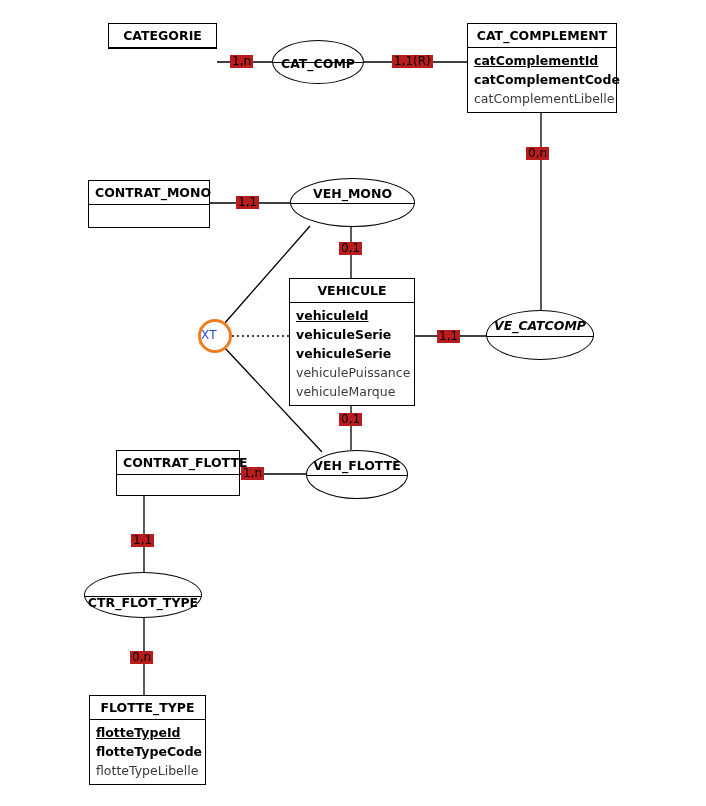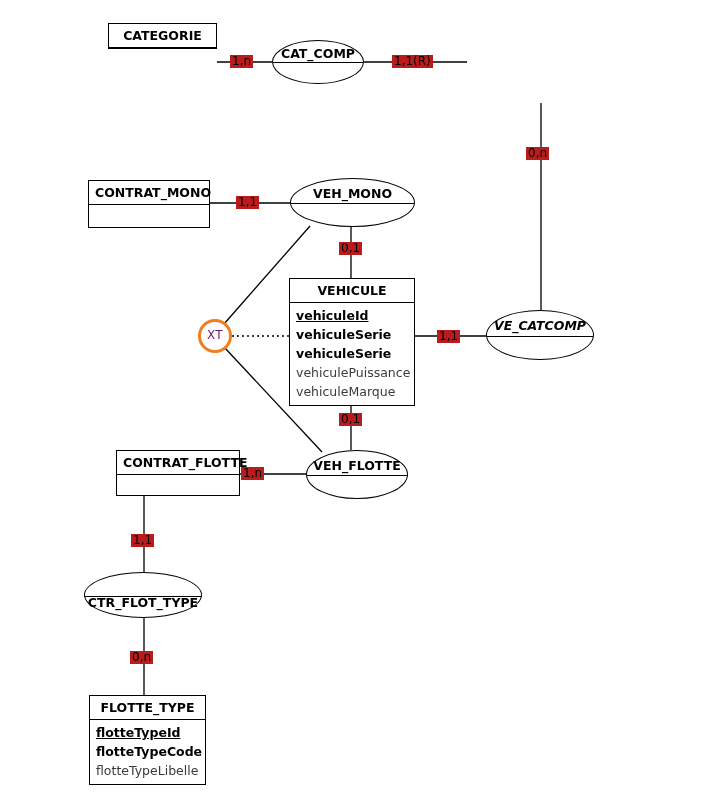--- a/index.html
+++ b/index.html
@@ -106,23 +106,22 @@
     border: 3px solid #F07D1E;
     border-radius: 50%;
     background: #ffffff;
     z-index: 6;
   }
   .xt .xt-label {
     position: absolute;
     left: 0;
     right: 0;
     top: 7px;
-    text-align: center;
     font-size: 12px;
-    color: #701a75;
+    color: #1d4ed8;
     line-height: 1;
     letter-spacing: 0.3px;
   }
 
   
   .card {
     position: absolute;
     font-size: 12px;
     color: #000000;
     background: #b91c1c;
@@ -165,20 +164,28 @@
       <line x1="144" y1="496" x2="144" y2="572"></line>
 
       <line x1="144" y1="618" x2="144" y2="695"></line>
     </g>
   </svg>
 
   <div class="entity" style="left:108px; top:23px; width:109px;">
     <div class="ent-title">CATEGORIE</div>
   </div>
 
+  <div class="entity" style="left:467px; top:23px; width:150px;">
+    <div class="ent-title">CAT_COMPLEMENT</div>
+    <div class="ent-attrs">
+      <div class="attr key">catComplementId</div>
+      <div class="attr mand">catComplementCode</div>
+      <div class="attr">catComplementLibelle</div>
+    </div>
+  </div>
 
   <div class="entity no-attrs" style="left:88px; top:180px; width:122px; height:48px;">
     <div class="ent-title">CONTRAT_MONO</div>
     <div class="ent-attrs"></div>
   </div>
 
   <div class="entity" style="left:289px; top:278px; width:126px;">
     <div class="ent-title">VEHICULE</div>
     <div class="ent-attrs">
       <div class="attr key">vehiculeId</div>
@@ -197,21 +204,21 @@
   <div class="entity" style="left:89px; top:695px; width:117px;">
     <div class="ent-title">FLOTTE_TYPE</div>
     <div class="ent-attrs">
       <div class="attr key">flotteTypeId</div>
       <div class="attr mand">flotteTypeCode</div>
       <div class="attr">flotteTypeLibelle</div>
     </div>
   </div>
 
   <div class="rel" style="left:272px; top:40px; width:92px; height:44px;">
-    <div class="rel-title" style="top:7px;">CAT_COMP</div>
+    <div class="rel-title" style="top:17px;">CAT_COMP</div>
     <div class="rel-divider" style="top:21px;"></div>
   </div>
 
   <div class="rel" style="left:290px; top:178px; width:125px; height:49px;">
     <div class="rel-title" style="top:9px;">VEH_MONO</div>
     <div class="rel-divider" style="top:24px;"></div>
   </div>
 
   <div class="rel" style="left:486px; top:310px; width:108px; height:50px;">
     <div class="rel-title" style="top:9px;font-style:italic;">VE_CATCOMP</div>

